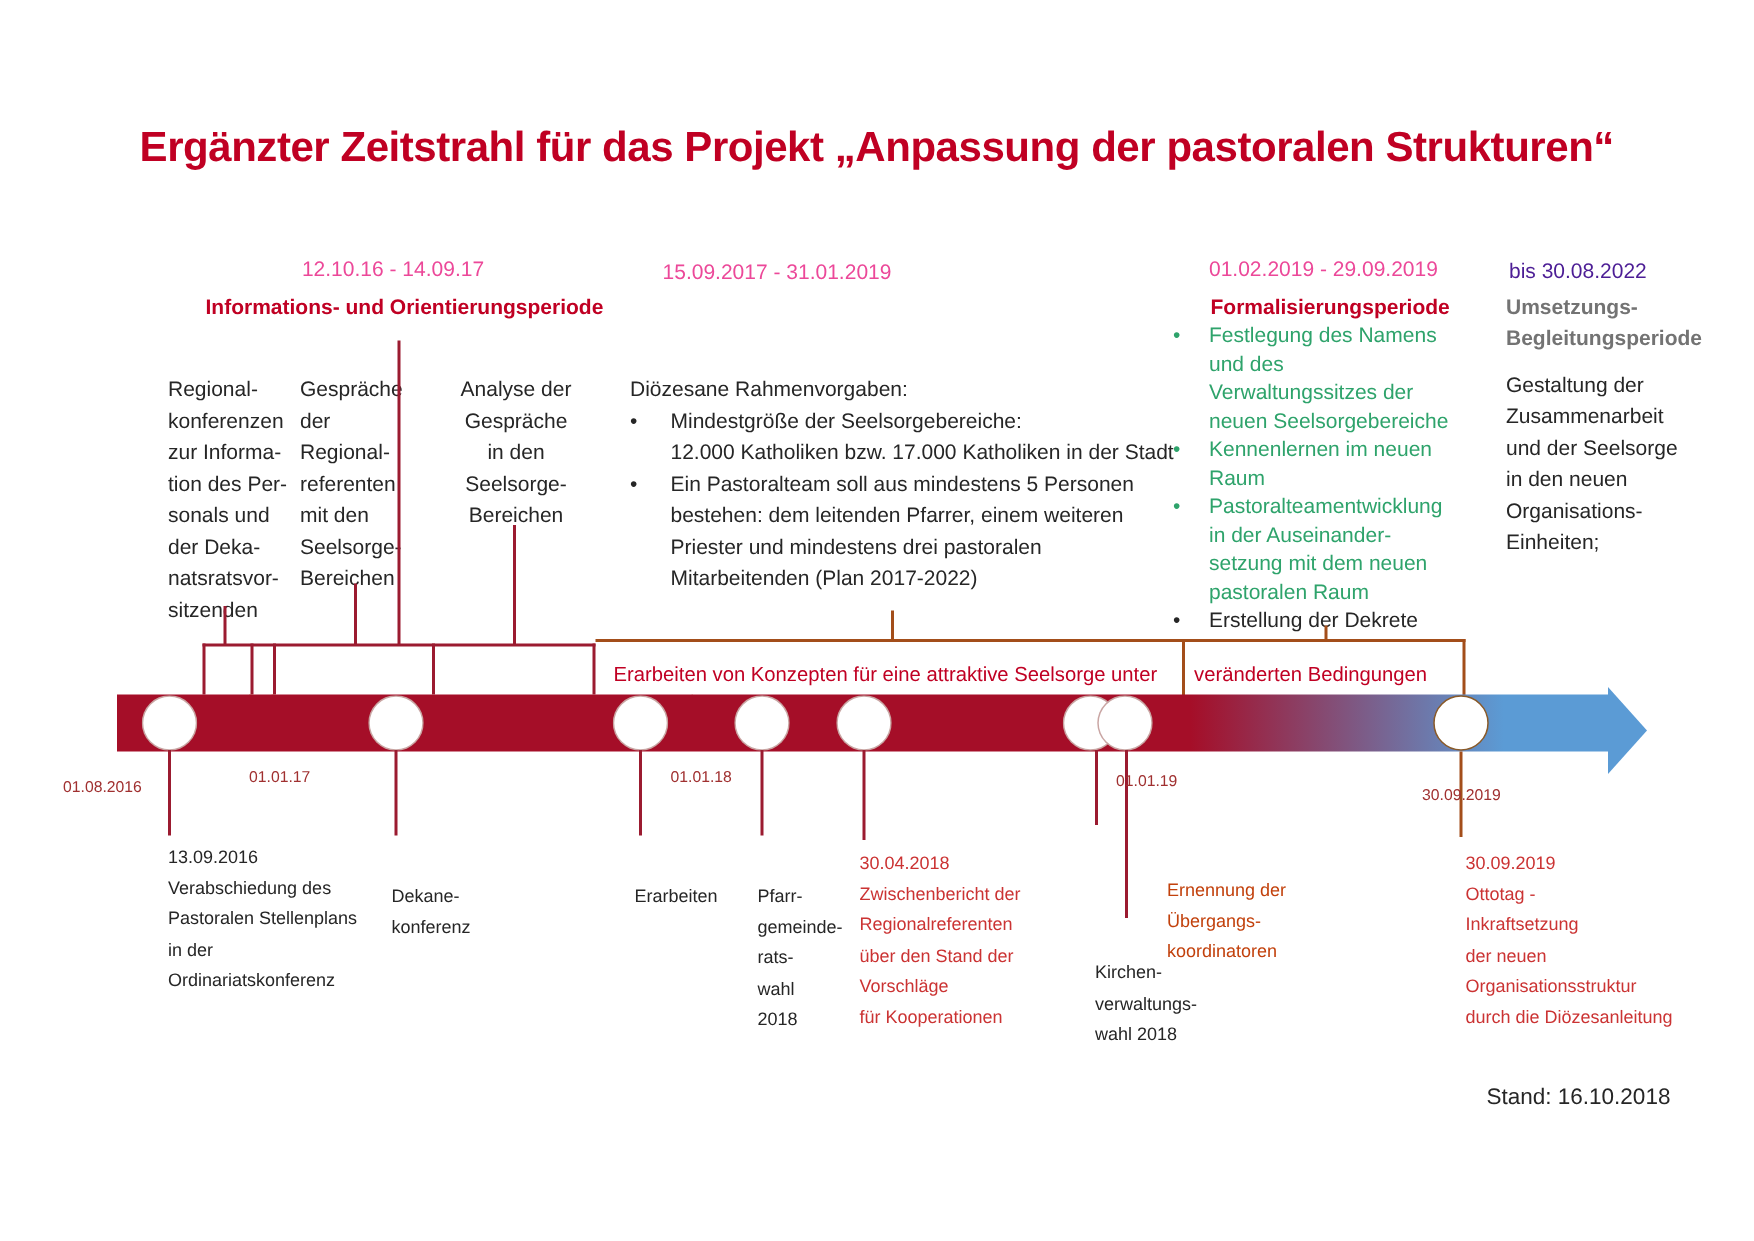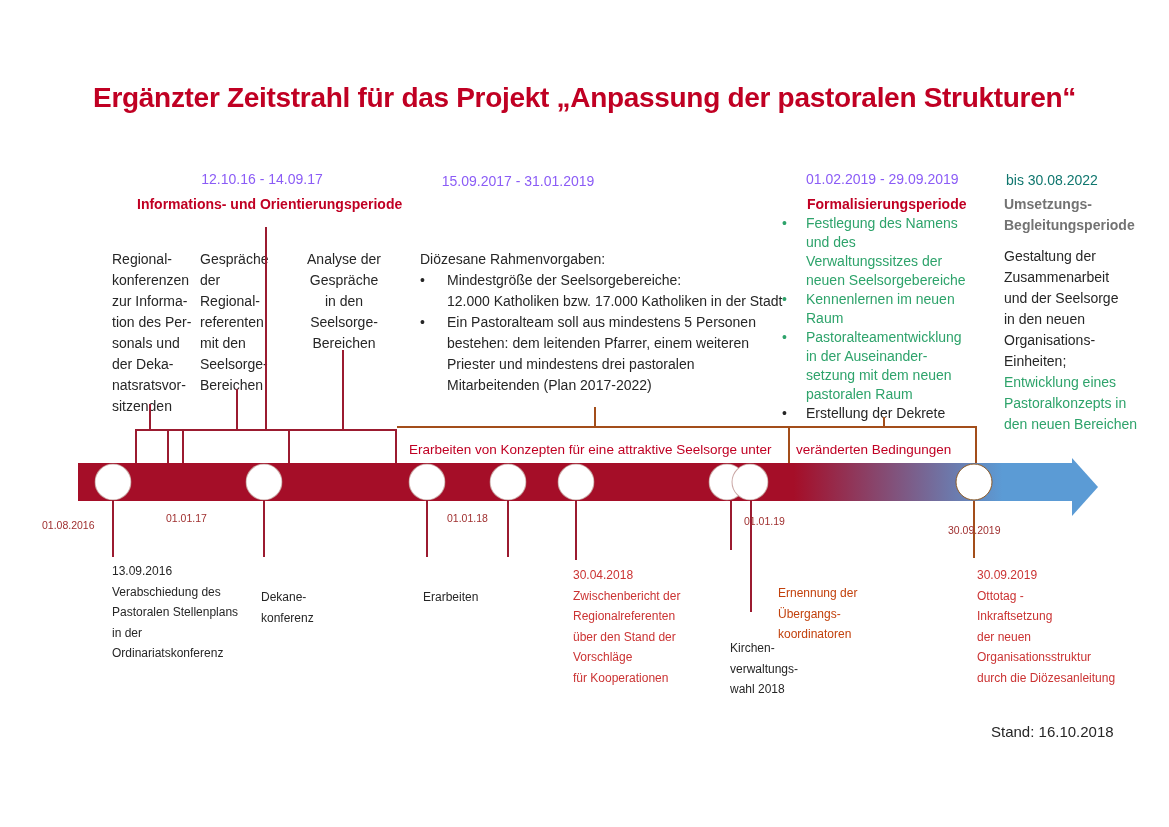--- a/index.html
+++ b/index.html
@@ -3,24 +3,24 @@
 <meta charset="utf-8">
 <style>
   html,body{margin:0;padding:0;background:#ffffff;}
   .canvas{position:relative;width:1169px;height:827px;background:#fff;
           font-family:"Liberation Sans",sans-serif;overflow:hidden;color:#262626;}
   .abs{position:absolute;}
   .ml{white-space:pre-line;}
   .center{text-align:center;}
   .title{position:absolute;left:0;right:0;top:82px;text-align:center;
          font-size:28px;font-weight:bold;color:#C00023;letter-spacing:-0.3px;}
-  .period-date{font-size:14px;color:#8b5cf6;}
+  .period-date{font-size:14px;color:#ec4899;}
   .period-label{font-size:14px;font-weight:bold;color:#C00023;line-height:21px;}
   .blue-label{color:#737373;}
-  .lightblue{color:#0f766e;}
+  .lightblue{color:#4c1d95;}
   .col{font-size:14px;line-height:21px;color:#262626;}
   .greenlist{font-size:14px;line-height:19px;color:#2EA36B;width:212px;}
   .item{display:flex;align-items:flex-start;}
   .dot{flex:none;width:24px;}
   .dot27{flex:none;width:27px;}
   .blacktxt{color:#262626;}
   .bandlabel{font-size:13.5px;color:#C00023;font-weight:400;}
   .axisdate{font-size:10.5px;color:#A03030;}
   .event{font-size:12px;line-height:20.5px;color:#262626;}
   .event.red{color:#CB3333;}
@@ -127,23 +127,20 @@
     </div>
   </div>
 
   <div class="abs col" style="left:1004px;top:246px;">
     <div class="ml">Gestaltung der
 Zusammenarbeit
 und der Seelsorge
 in den neuen
 Organisations-
 Einheiten;</div>
-    <div class="ml" style="color:#2EA36B;">Entwicklung eines
-Pastoralkonzepts in
-den neuen Bereichen</div>
   </div>
 
   <div class="vr" style="left:149px;top:404px;height:26px;"></div>
   <div class="vr" style="left:236px;top:389px;height:41px;"></div>
   <div class="vr" style="left:265px;top:227px;height:203px;"></div>
   <div class="vr" style="left:342px;top:350px;height:80px;"></div>
 
   <div class="hr" style="left:135px;top:429px;width:262px;"></div>
   <div class="vr" style="left:135px;top:429px;height:34px;"></div>
   <div class="vr" style="left:288px;top:429px;height:34px;"></div>
@@ -191,20 +188,25 @@
   <div class="abs axisdate" style="left:948px;top:524px;">30.09.2019</div>
 
   <div class="abs event ml" style="left:112px;top:561px;">13.09.2016
 Verabschiedung des
 Pastoralen Stellenplans
 in der
 Ordinariatskonferenz</div>
   <div class="abs event ml" style="left:261px;top:587px;">Dekane-
 konferenz</div>
   <div class="abs event ml" style="left:423px;top:587px;">Erarbeiten</div>
+  <div class="abs event ml" style="left:505px;top:587px;">Pfarr-
+gemeinde-
+rats-
+wahl
+2018</div>
   <div class="abs event ml red" style="left:573px;top:565px;">30.04.2018
 Zwischenbericht der
 Regionalreferenten
 über den Stand der
 Vorschläge
 für Kooperationen</div>
   <div class="abs event ml green" style="left:778px;top:583px;">Ernennung der
 Übergangs-
 koordinatoren</div>
   <div class="abs event ml" style="left:730px;top:638px;">Kirchen-

